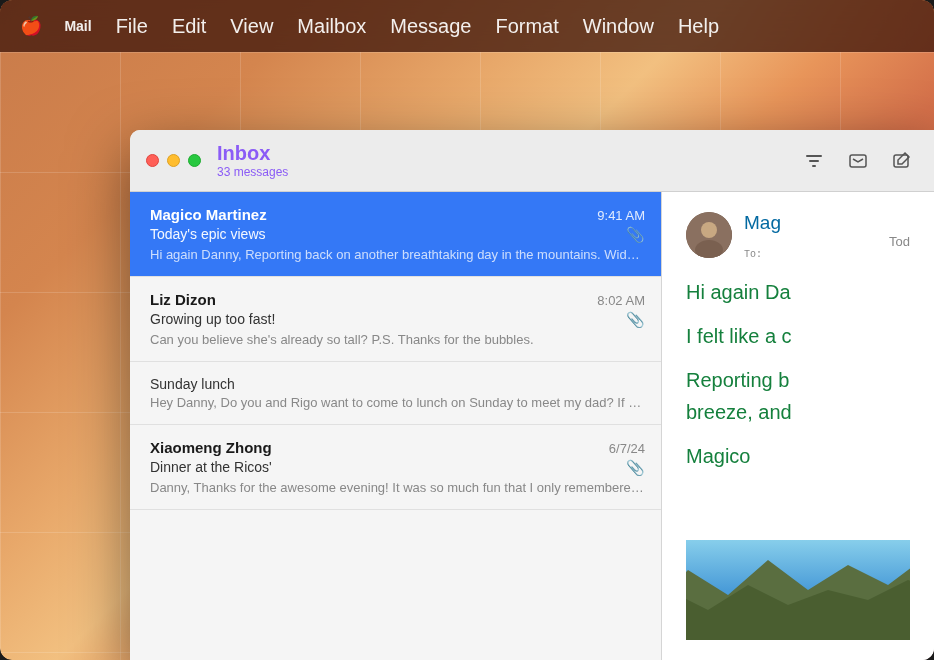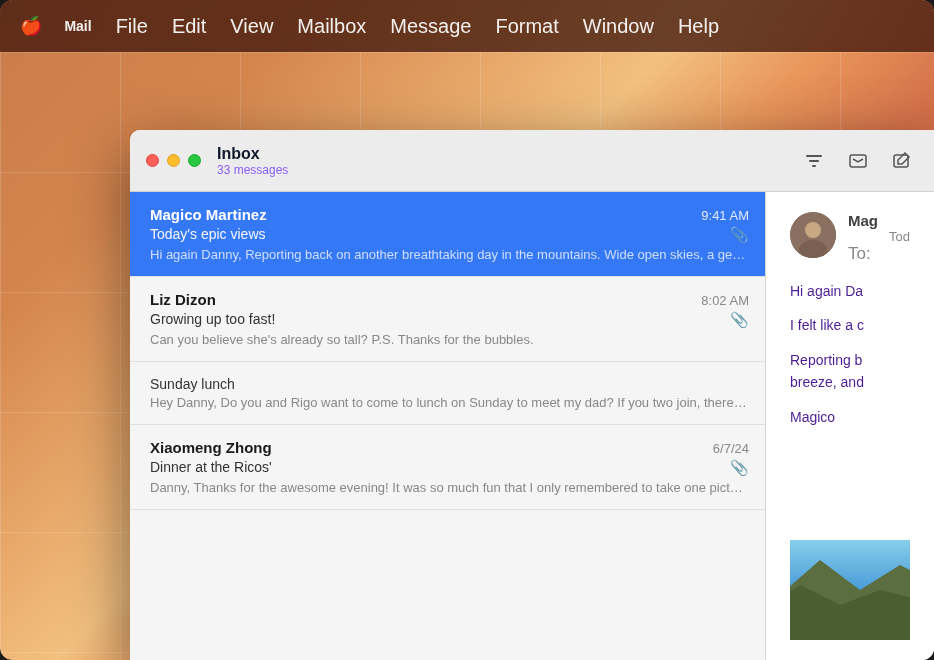--- a/index.html
+++ b/index.html
@@ -115,23 +115,23 @@
     .traffic-light.close { background: #ff5f57; border: 1px solid #e0443e; }
     .traffic-light.minimize { background: #ffbd2e; border: 1px solid #dea123; }
     .traffic-light.maximize { background: #28c840; border: 1px solid #1dac2f; }
 
     .window-title-text {
       display: flex;
       flex-direction: column;
     }
 
     .window-title-text .title {
-      font-size: 16px;
+      font-size: 20px;
       font-weight: 600;
-      color: #0f172a;
+      color: #8b5cf6;
     }
 
     .window-title-text .subtitle {
       font-size: 12px;
       color: #8b5cf6;
       font-weight: 400;
     }
 
     .titlebar-icons {
       position: absolute;
@@ -155,21 +155,21 @@
 
     
     .window-content {
       display: flex;
       flex: 1;
       overflow: hidden;
     }
 
     
     .email-list {
-      width: 636px;
+      width: 532px;
       flex-shrink: 0;
       background: #f5f5f5;
       border-right: 1px solid #d5d5d5;
       overflow-y: auto;
       position: relative;
     }
 
     
     .email-list::-webkit-scrollbar {
       width: 8px;
@@ -282,39 +282,40 @@
       justify-content: center;
       font-size: 20px;
       color: white;
     }
 
     .detail-meta {
       flex: 1;
     }
 
     .detail-sender-name {
-      font-size: 15px;
-      font-weight: 700;
-      color: #404040;
+      font-size: 19px;
+      font-weight: 400;
+      color: #0369a1;
     }
 
     .detail-date {
       font-size: 13px;
       color: #888;
       text-align: right;
     }
 
     .detail-to {
-      font-size: 17px;
+      font-size: 10px;
       color: #888;
+      font-family: Liberation Mono, monospace;
     }
 
     .detail-body {
-      font-size: 14px;
-      color: #4c1d95;
+      font-size: 20px;
+      color: #15803d;
       line-height: 1.6;
     }
 
     .detail-body p {
       margin-bottom: 12px;
     }
 
     
     .detail-image {
       width: 100%;

